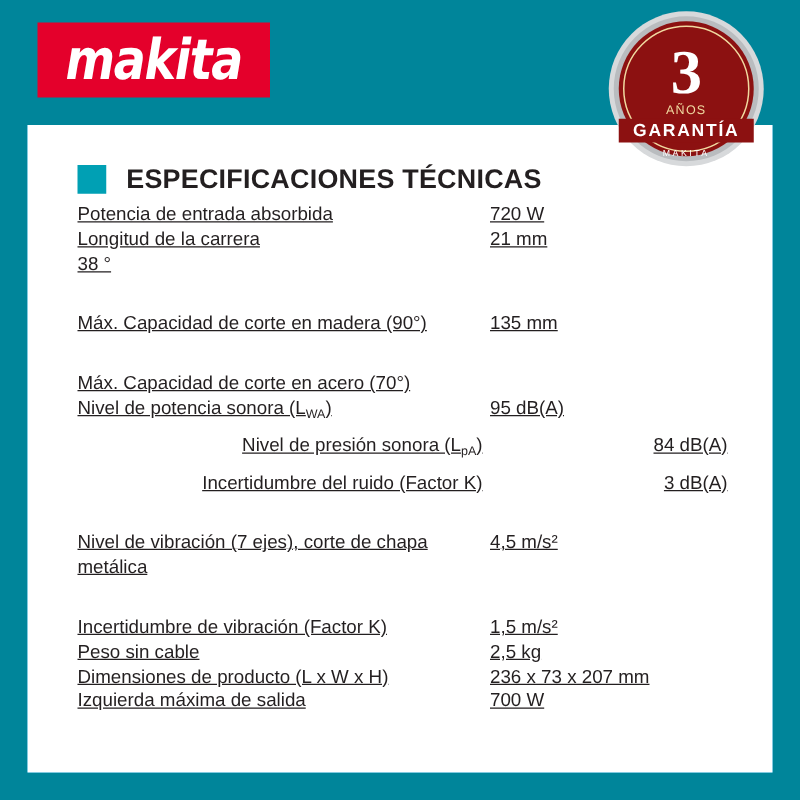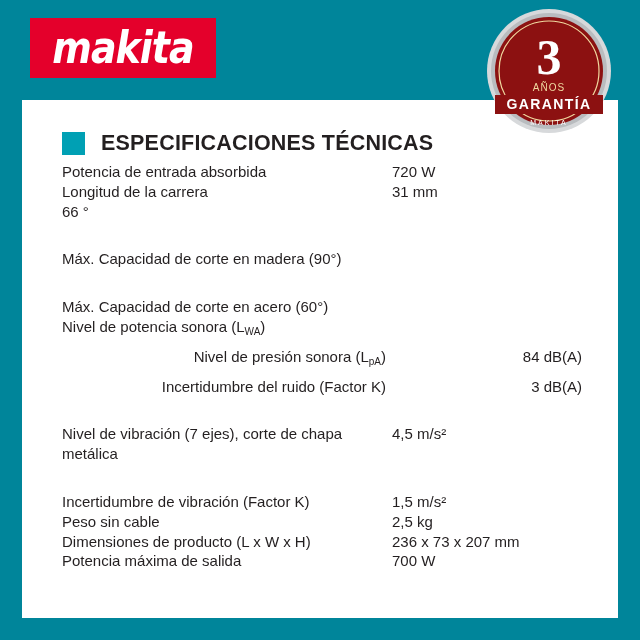--- a/index.html
+++ b/index.html
@@ -120,20 +120,21 @@
     left: 62px;
     top: 162px;
     width: 520px;
   }
   .spec-row {
     display: flex;
     align-items: flex-start;
     font-size: 15px;
     color: #231f20;
     line-height: 1.32;
+    text-decoration: underline;
   }
   .spec-label {
     width: 330px;
     padding-right: 6px;
     box-sizing: border-box;
   }
   .spec-value {
     flex: 1;
     white-space: nowrap;
   }
@@ -183,38 +184,40 @@
 
   <div class="specs">
 
     <div class="spec-row">
       <div class="spec-label">Potencia de entrada absorbida</div>
       <div class="spec-value">720 W</div>
     </div>
 
     <div class="spec-row">
       <div class="spec-label">Longitud de la carrera</div>
-      <div class="spec-value">31 mm</div>
-    </div>
-
-    <div class="spec-row">
-      <div class="spec-value">66 °</div>
+      <div class="spec-value">21 mm</div>
+    </div>
+
+    <div class="spec-row">
+      <div class="spec-value">38 °</div>
     </div>
 
     <div class="spec-row pad-small">
       <div class="spec-label">Máx. Capacidad de corte en madera (90°)</div>
-    </div>
-
-    <div class="spec-row pad-small">
-      <div class="spec-label">Máx. Capacidad de corte en acero (60°)</div>
+      <div class="spec-value">135 mm</div>
+    </div>
+
+    <div class="spec-row pad-small">
+      <div class="spec-label">Máx. Capacidad de corte en acero (70°)</div>
     </div>
 
 
     <div class="spec-row">
       <div class="spec-label">Nivel de potencia sonora (L<sub>WA</sub>)</div>
+      <div class="spec-value">95 dB(A)</div>
     </div>
 
     <div class="spec-row pad-top">
       <div class="spec-label">Nivel de presión sonora (L<sub>pA</sub>)</div>
       <div class="spec-value">84 dB(A)</div>
     </div>
 
     <div class="spec-row pad-top">
       <div class="spec-label">Incertidumbre del ruido (Factor K)</div>
       <div class="spec-value">3 dB(A)</div>
@@ -234,18 +237,18 @@
       <div class="spec-label">Peso sin cable</div>
       <div class="spec-value">2,5 kg</div>
     </div>
 
     <div class="spec-row">
       <div class="spec-label">Dimensiones de producto (L x W x H)</div>
       <div class="spec-value">236 x 73 x 207 mm</div>
     </div>
 
     <div class="spec-row">
-      <div class="spec-label">Potencia máxima de salida</div>
+      <div class="spec-label">Izquierda máxima de salida</div>
       <div class="spec-value">700 W</div>
     </div>
 
   </div>
 </div>
 
 </body></html>

